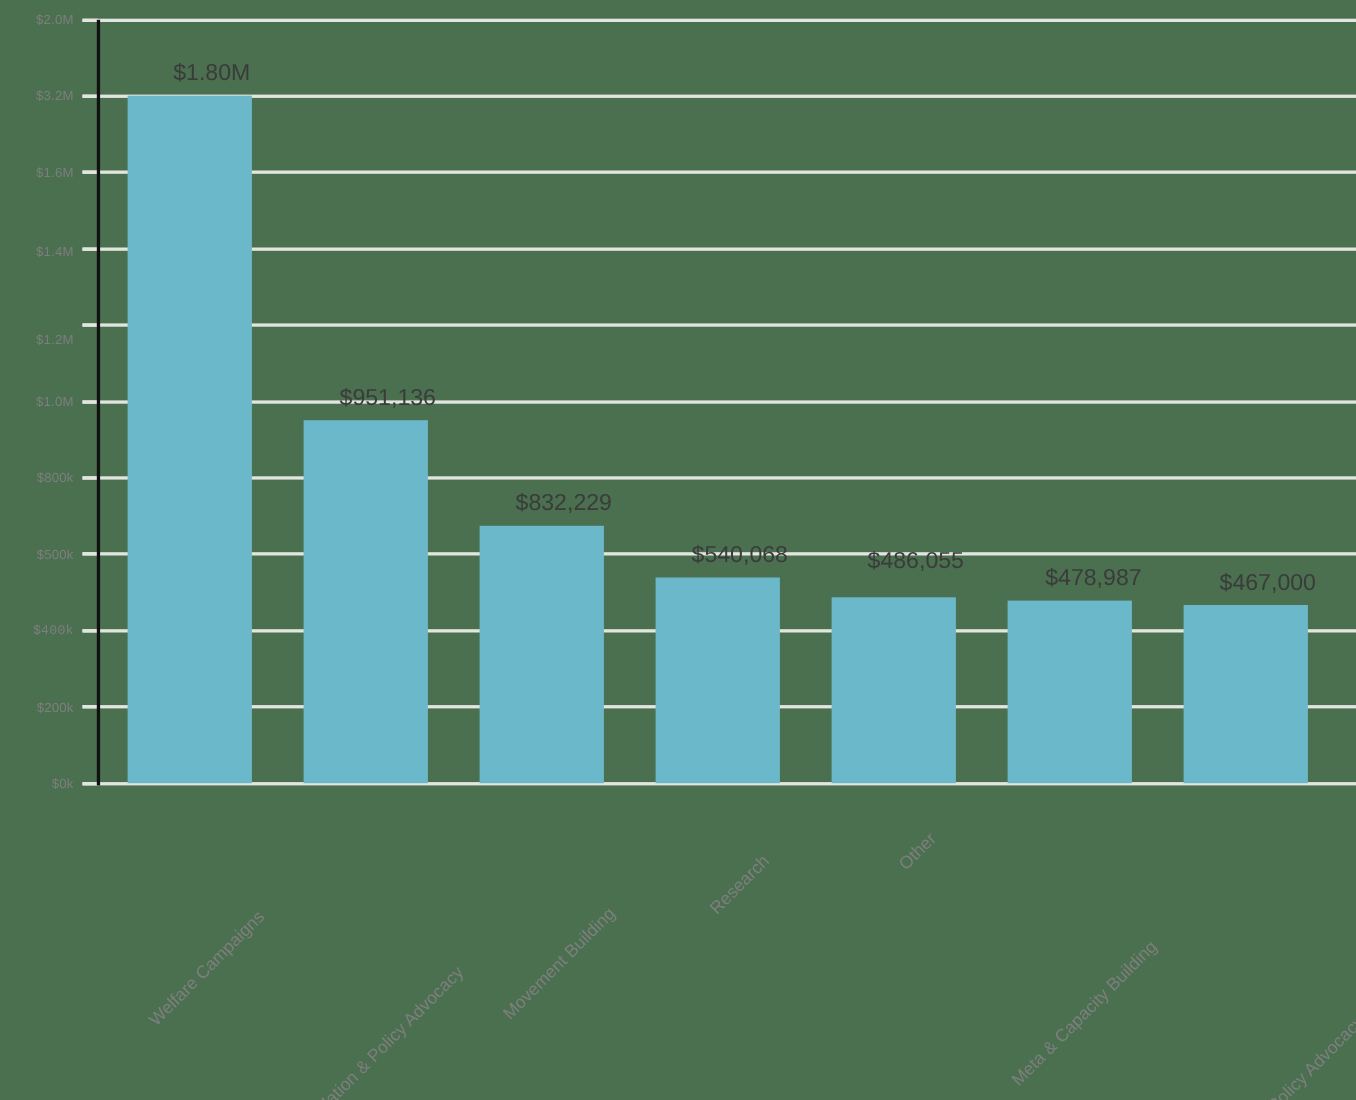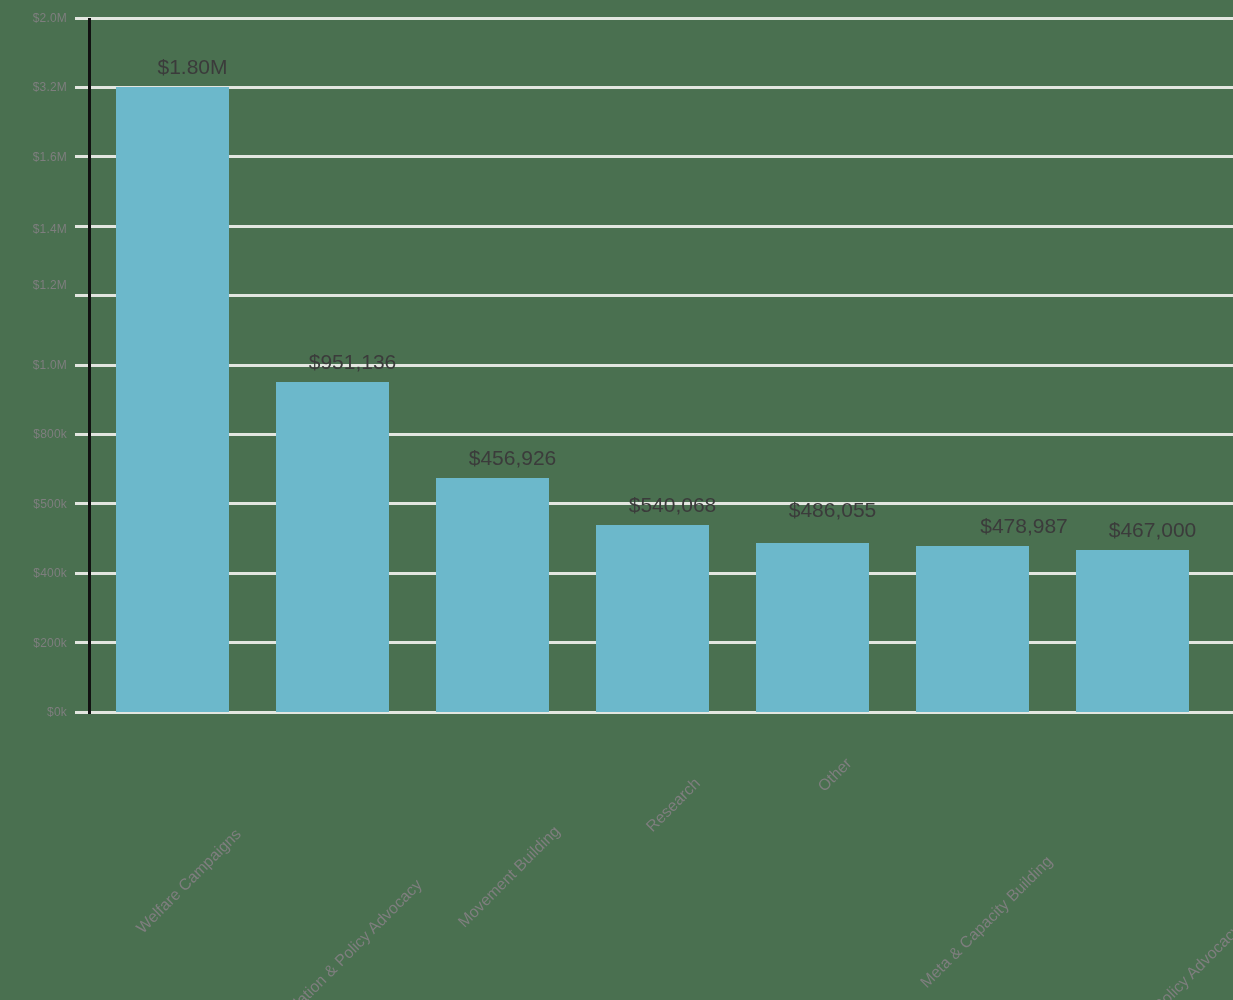--- a/index.html
+++ b/index.html
@@ -116,25 +116,25 @@
       <div class="y-tick" style="top: 363.5px;"></div>
       <div class="y-tick" style="top: 294.1px;"></div>
       <div class="y-tick" style="top: 224.7px;"></div>
       <div class="y-tick" style="top: 155.3px;"></div>
       <div class="y-tick" style="top: 85.9px;"></div>
       <div class="y-tick" style="top: 16.5px;"></div>
     </div>
   <div id="y-labels">
       <div class="y-label" style="top: 712px;">$0k</div>
       <div class="y-label" style="top: 642.6px;">$200k</div>
-      <div class="y-label" style="top: 573.2px;">$400k</div>
+      <div class="y-label" style="top: 573.2px; font-family: Liberation Mono, monospace;">$400k</div>
       <div class="y-label" style="top: 503.8px;">$500k</div>
       <div class="y-label" style="top: 434.4px;">$800k</div>
       <div class="y-label" style="top: 365px; text-align: center;">$1.0M</div>
-      <div class="y-label" style="top: 285px; margin-left: 40px;">$1.2M</div>
+      <div class="y-label" style="top: 309px; margin-left: 40px;">$1.2M</div>
       <div class="y-label" style="top: 229px;">$1.4M</div>
       <div class="y-label" style="top: 156.8px;">$1.6M</div>
       <div class="y-label" style="top: 87.4px;">$3.2M</div>
       <div class="y-label" style="top: 18px;">$2.0M</div>
     </div>
 
   <div class="y-axis-line" id="y-axis-line" style="top: 18px; height: 696px;"></div>
 
   <div id="bars">
       <div class="bar" title="Welfare Campaigns $1.80M" style="left: 116px; top: 87.4px; width: 113px; height: 624.6px; background: rgb(108, 184, 203);"></div>
@@ -142,24 +142,24 @@
       <div class="bar" title="Movement Building $675,209" style="left: 436px; top: 477.702px; width: 113px; height: 234.298px; background: rgb(108, 184, 203);"></div>
       <div class="bar" title="Research $540,068" style="left: 596px; top: 524.596px; width: 113px; height: 187.404px; background: rgb(108, 184, 203);"></div>
       <div class="bar" title="Other $486,055" style="left: 756px; top: 543.339px; width: 113px; height: 168.661px; background: rgb(108, 184, 203);"></div>
       <div class="bar" title="Meta &amp; Capacity Building $478,987" style="left: 916px; top: 545.792px; width: 113px; height: 166.208px; background: rgb(108, 184, 203);"></div>
       <div class="bar" title="Welfare Campaigns &amp; Policy Advocacy $467,000" style="left: 1076px; top: 549.951px; width: 113px; height: 162.049px; background: rgb(108, 184, 203);"></div>
     </div>
 
   <div id="bar-values">
       <div class="bar-value" style="left: 172.5px; top: 55.4px;">$1.80M</div>
       <div class="bar-value" style="left: 332.5px; top: 349.956px;">$951,136</div>
-      <div class="bar-value" style="left: 492.5px; top: 445.702px;">$456,926</div>
+      <div class="bar-value" style="left: 492.5px; top: 445.702px;">$832,229</div>
       <div class="bar-value" style="left: 652.5px; top: 492.596px;">$540,068</div>
       <div class="bar-value" style="left: 812.5px; top: 498px;">$486,055</div>
-      <div class="bar-value" style="left: 1004px; top: 513.792px;">$478,987</div>
+      <div class="bar-value" style="left: 974px; top: 513.792px;">$478,987</div>
       <div class="bar-value" style="left: 1132.5px; top: 517.951px;">$467,000</div>
     </div>
 
   <div id="x-labels">
       <div class="x-label" style="left: 190.5px; top: 726px; transform: rotate(-45deg) translateX(-100%);">Welfare Campaigns</div>
       <div class="x-label" style="left: 350.5px; top: 726px; transform: rotate(-45deg) translateX(-100%);">Legislation &amp; Policy Advocacy</div>
       <div class="x-label" style="left: 510.5px; top: 726px; transform: rotate(-45deg) translateX(-100%);">Movement Building</div>
       <div class="x-label" style="left: 670.5px; top: 726px; transform: rotate(-45deg) translateX(-100%);">Research</div>
       <div class="x-label" style="left: 830.5px; top: 726px; transform: rotate(-45deg) translateX(-100%);">Other</div>
       <div class="x-label" style="left: 990.5px; top: 726px; transform: rotate(-45deg) translateX(-100%);">Meta &amp; Capacity Building</div>

